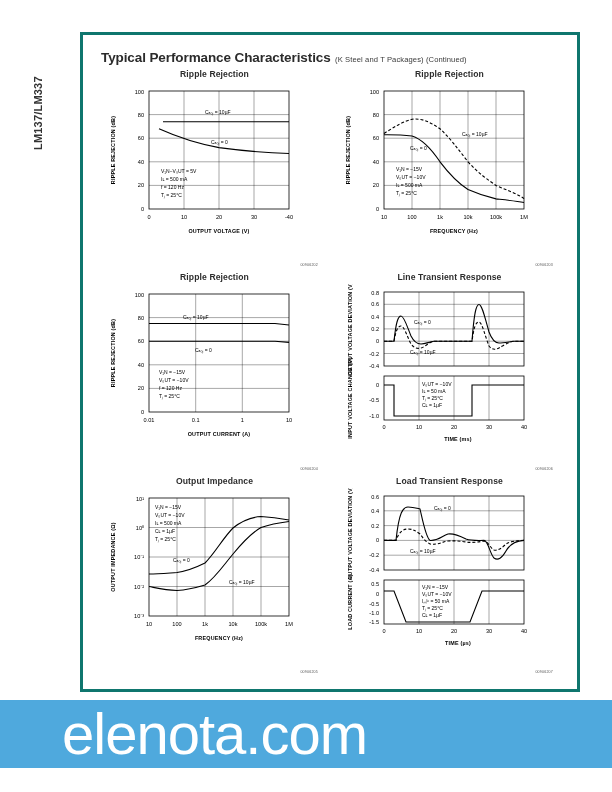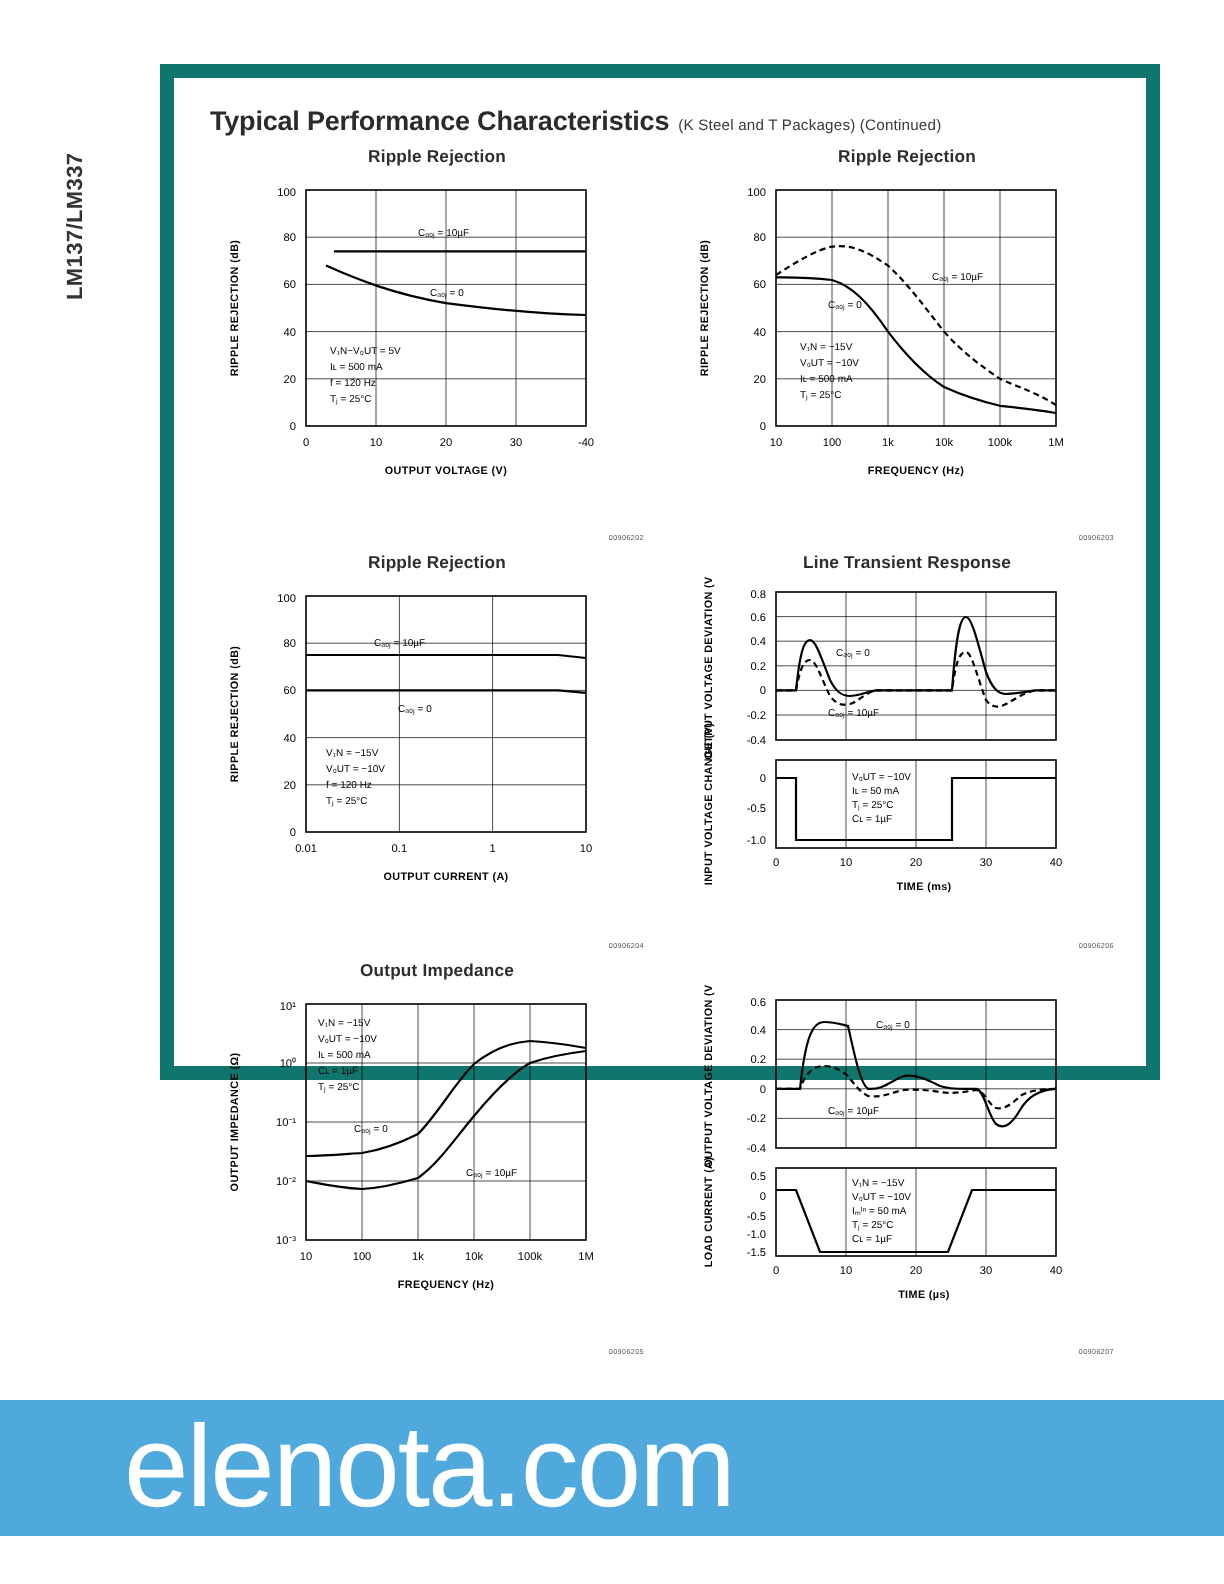--- a/index.html
+++ b/index.html
@@ -22,22 +22,22 @@
     letter-spacing:.2px;
     writing-mode:vertical-rl;
     transform:rotate(180deg);
     white-space:nowrap;
   }
 
   
   #page-frame{
     position:absolute;
     left:80px; top:32px;
-    width:500px; height:508px;
-    border:7px solid #0f766e;
+    width:500px; height:660px;
+    border:3px solid #0f766e;
     background:#fff;
   }
 
   
   #page-header{
     position:absolute; left:18px; top:13px;
     white-space:nowrap;
   }
   #page-header .h-main{
     font-size:13.5px; font-weight:bold; color:#2b2b2b;
@@ -327,20 +327,21 @@
           <text class="ax" x="112" y="128" text-anchor="middle">100k</text>
           <text class="ax" x="140" y="128" text-anchor="middle">1M</text>
           <text class="axlab" x="70" y="142" text-anchor="middle">FREQUENCY (Hz)</text>
           <text class="axlab" x="-34" y="59" text-anchor="middle" transform="rotate(-90 -34 59)">OUTPUT IMPEDANCE (Ω)</text>
         </g>
       </svg>
       <div class="fig-id">00906205</div>
     </div>
 
     <div class="chart-cell">
+      <div class="chart-title">Load Transient Response</div>
       <svg class="chart-svg" width="235" height="182" viewBox="0 0 235 182">
         <g transform="translate(52,8)">
 
           <rect class="frame" x="0" y="0" width="140" height="74"></rect>
           <line class="gridline" x1="0" y1="14.8" x2="140" y2="14.8"></line>
           <line class="gridline" x1="0" y1="29.6" x2="140" y2="29.6"></line>
           <line class="gridline" x1="0" y1="44.4" x2="140" y2="44.4"></line>
           <line class="gridline" x1="0" y1="59.2" x2="140" y2="59.2"></line>
           <line class="gridline" x1="35" y1="0" x2="35" y2="74"></line>
           <line class="gridline" x1="70" y1="0" x2="70" y2="74"></line>

